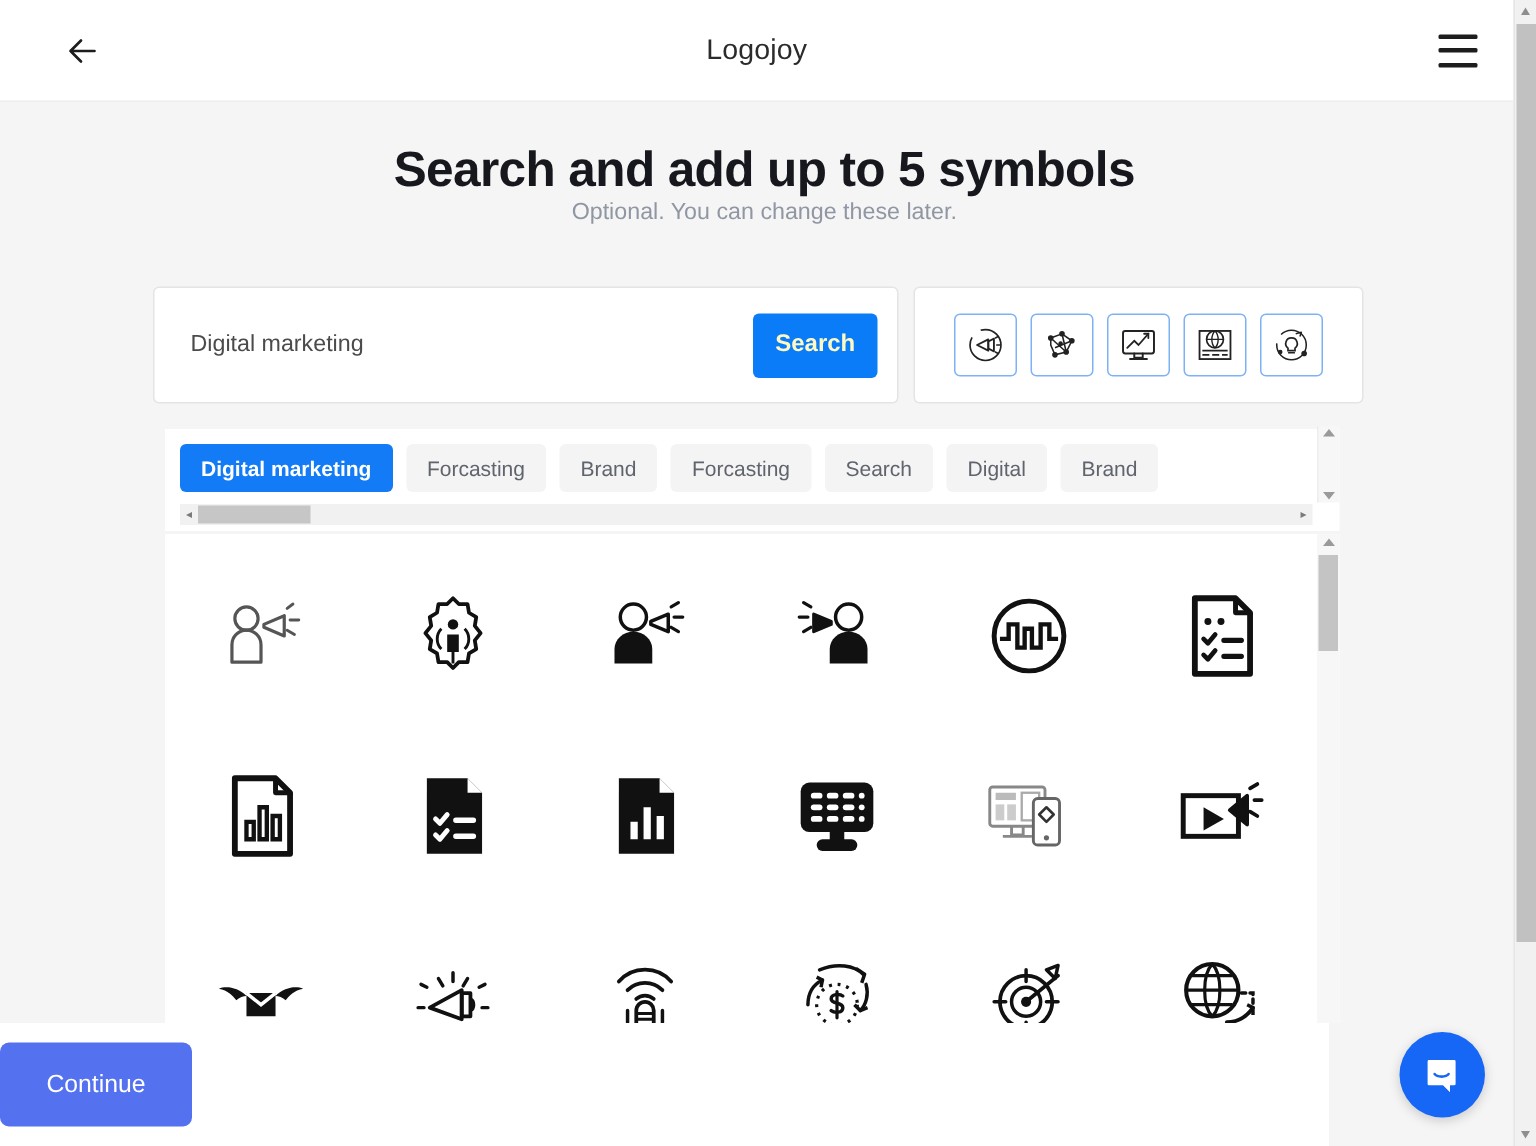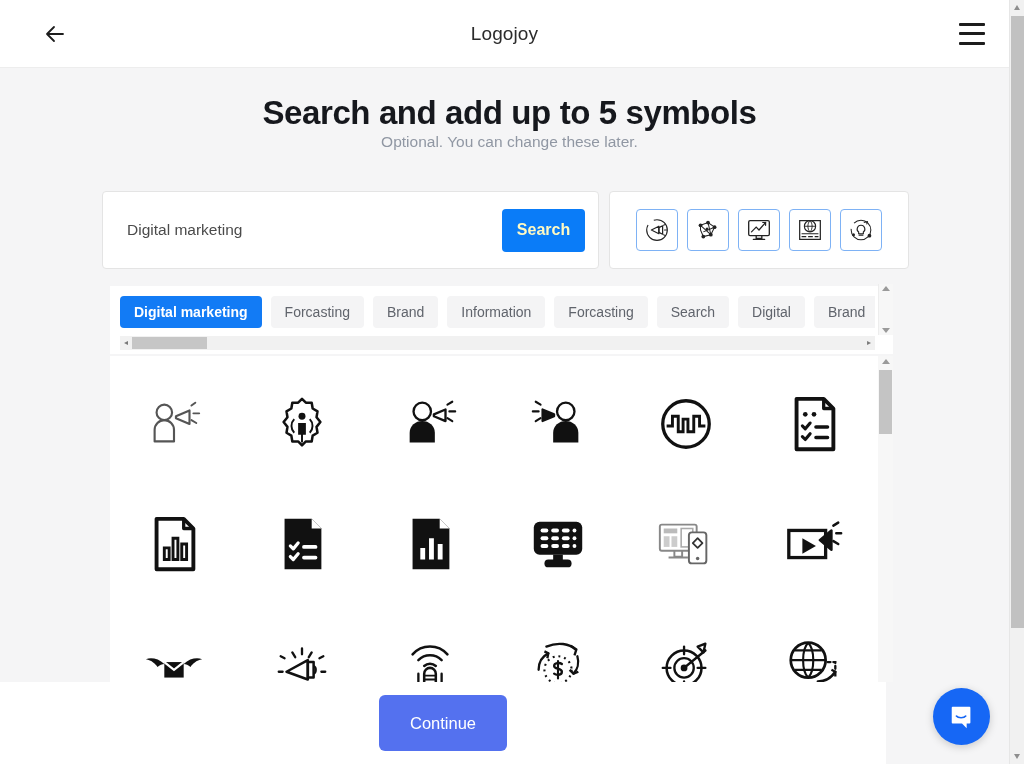--- a/index.html
+++ b/index.html
@@ -170,21 +170,21 @@
     position: absolute; top: 14px; left: 1px;
     width: 13px; height: 64px; background: #c4c4c4;
     cursor: pointer;
   }
 
   
   .footer {
     position: absolute; left: 0; bottom: 0;
     width: 886px; height: 82px;
     background: #ffffff;
-    display: flex; align-items: center; justify-content: center;
+    display: flex; align-items: center; justify-content: flex-start;
   }
   .continue-btn {
     width: 128px; height: 56px;
     background: #5471ef; color: #fff;
     border: none; border-radius: 6px;
     font-size: 16.5px; cursor: pointer;
     font-family: "Liberation Sans", sans-serif;
   }
   .chat-bubble {
     position: absolute; right: 34px; bottom: 19px;
@@ -298,21 +298,20 @@
       </div>
 
     </div>
   </div>
 
   <div class="tagbar-wrap">
     <div class="tagbar">
         <button class="chip active">Digital marketing</button>
         <button class="chip">Forcasting</button>
         <button class="chip">Brand</button>
-        <button class="chip">Information</button>
         <button class="chip">Forcasting</button>
         <button class="chip">Search</button>
         <button class="chip">Digital</button>
         <button class="chip">Brand</button>
       </div>
 
     <div class="tag-vscroll">
       <div class="tri-up"></div>
       <div class="tri-down"></div>
     </div>

